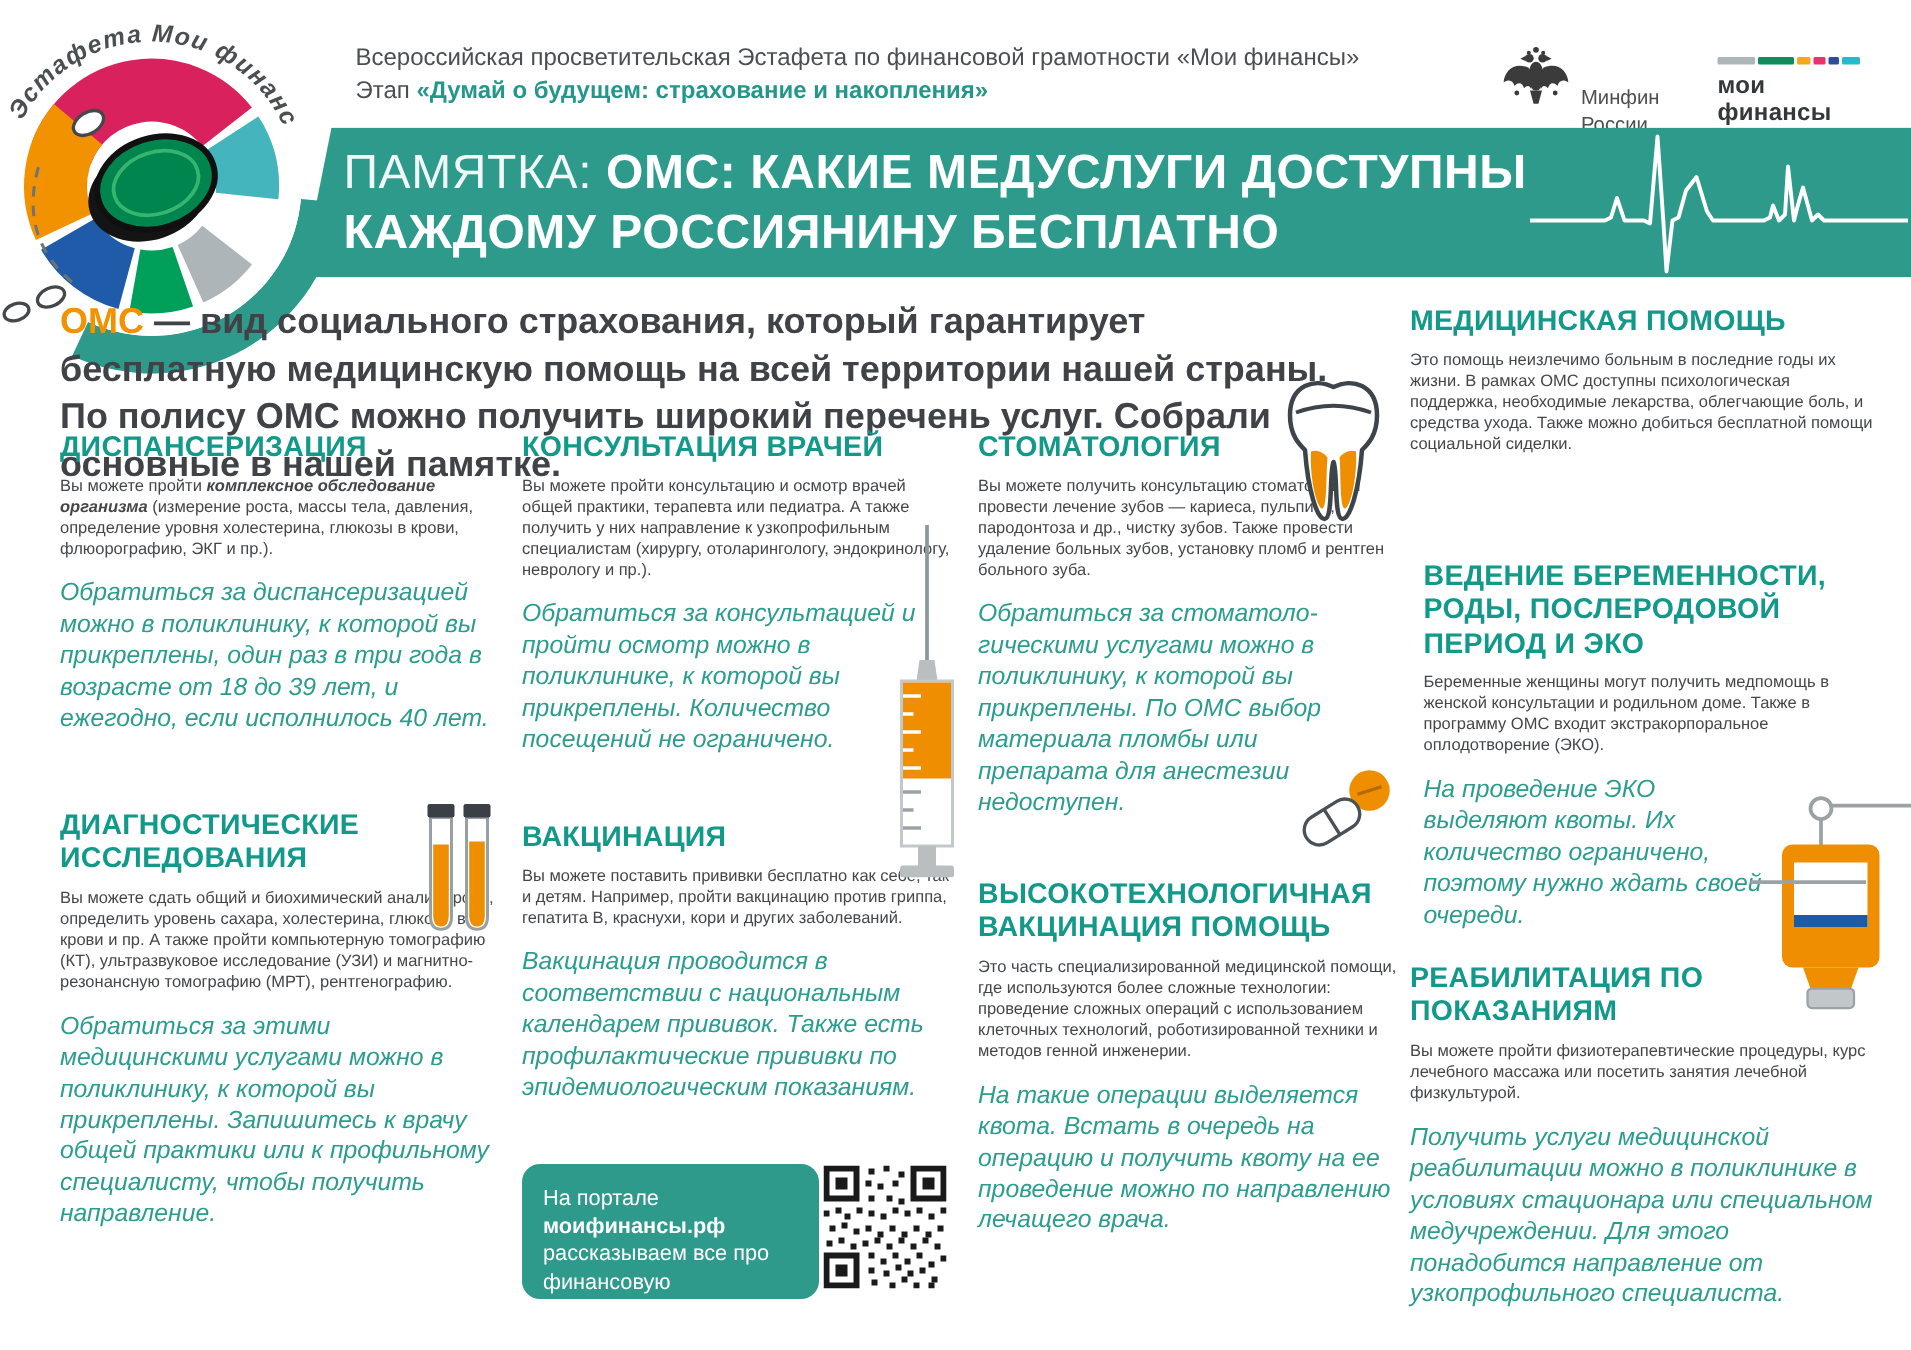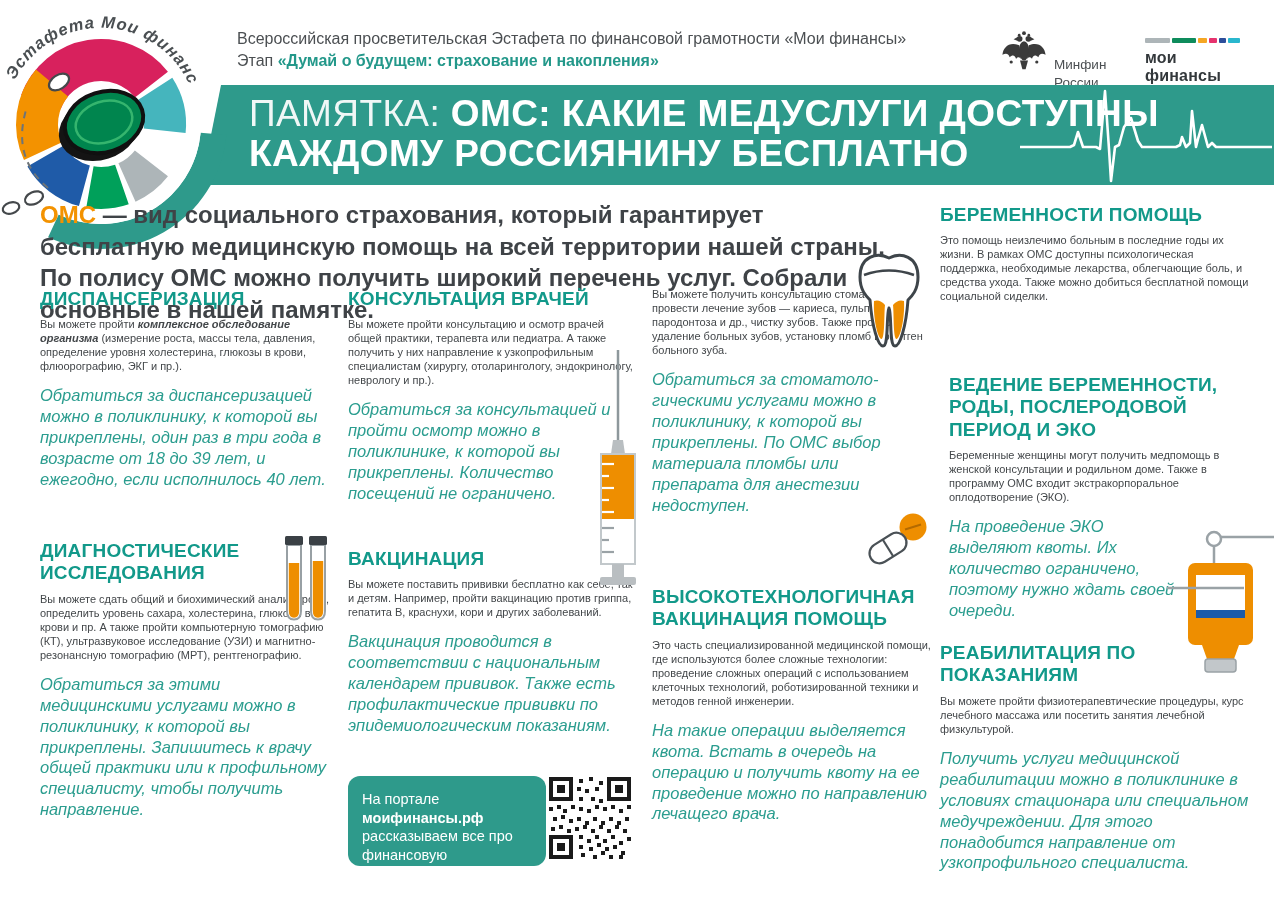--- a/index.html
+++ b/index.html
@@ -11,21 +11,21 @@
   .hdr-line2{left:237px;top:52px;font-size:16px;color:#4b4f52;}
   .hdr-line2 b{color:#23988a;}
   .minfin-label{left:1054px;top:36px;font-size:13.5px;line-height:1.3;color:#4b4f52;margin-top:20px;}
   .myfin{left:1133px;top:38px;width:95px;margin-left:12px;}
   .myfin .bar{display:flex;gap:2px;height:5px;margin-bottom:6px;}
   .myfin .bar i{display:block;height:5px;border-radius:1px;}
   .myfin .word{font-size:16px;font-weight:bold;color:#33383b;letter-spacing:.2px;}
   
   .banner{left:185px;top:85px;width:1089px;height:100px;background:#2E9A8B;
           clip-path:polygon(36px 0,100% 0,100% 100%,16px 100%);}
-  .banner-text{position:absolute;left:64px;top:9px;color:#fff;font-size:37px;line-height:40px;letter-spacing:.4px;}
+  .banner-text{position:absolute;left:44px;top:9px;color:#fff;font-size:32px;line-height:40px;letter-spacing:.4px;}
   .banner-text .kick{font-weight:normal;opacity:.93;}
   .banner-text b{font-weight:bold;}
   .ecg{position:absolute;right:2px;top:0;}
   
   .intro{left:40px;top:199px;width:848px;font-size:24px;line-height:1.32;font-weight:bold;color:#3f4347;}
   .intro .term{color:#F39200;}
   
   .section{position:absolute;}
   .sec-title{color:#12998A;font-weight:bold;font-size:19px;line-height:1.18;letter-spacing:.2px;margin:0 0 8px 0;}
   .sec-body{color:#43474A;font-size:11px;line-height:1.27;margin:0 0 11px 0;}
@@ -134,31 +134,32 @@
     <p class="sec-body"><span>Вы можете пройти консультацию и осмотр врачей общей практики, терапевта или педиатра. А также получить у них направление к узкопрофильным специалистам (хирургу, отоларингологу, эндокринологу, неврологу и пр.).</span></p>
     <p class="sec-note">Обратиться за консультацией и пройти осмотр можно в поликлинике, к которой вы прикреплены. Количество посещений не ограничено.</p>
   </div>
   <div class="section" style="left:348px;top:548px;width:292px">
     <h3 class="sec-title">ВАКЦИНАЦИЯ</h3>
     <p class="sec-body"><span>Вы можете поставить прививки бесплатно как себе, так и детям. Например, пройти вакцинацию против гриппа, гепатита В, краснухи, кори и других заболеваний.</span></p>
     <p class="sec-note">Вакцинация проводится в соответствии с национальным календарем прививок. Также есть профилактические прививки по эпидемиологическим показаниям.</p>
   </div>
 
   <div class="section" style="left:652px;top:288px;width:290px">
+    <h3 class="sec-title">СТОМАТОЛОГИЯ</h3>
     <p class="sec-body" style="width:288px"><span>Вы можете получить консультацию стоматолога и провести лечение зубов — кариеса, пульпита, пародонтоза и др., чистку зубов. Также провести удаление больных зубов, установку пломб и рентген больного зуба.</span></p>
     <p class="sec-note" style="width:245px">Обратиться за стоматоло­гическими услугами можно в поликлинику, к которой вы прикреплены. По ОМС выбор материала пломбы или препарата для анестезии недоступен.</p>
   </div>
   <div class="section" style="left:652px;top:586px;width:292px">
     <h3 class="sec-title">ВЫСОКОТЕХНОЛОГИЧНАЯ ВАКЦИНАЦИЯ ПОМОЩЬ</h3>
     <p class="sec-body"><span>Это часть специализированной медицинской помощи, где исполь­зуются более сложные технологии: проведение сложных операций с использованием клеточных технологий, роботизированной техники и методов генной инженерии.</span></p>
     <p class="sec-note">На такие операции выделяется квота. Встать в очередь на операцию и получить квоту на ее проведение можно по направлению лечащего врача.</p>
   </div>
 
   <div class="section" style="left:940px;top:204px;width:310px">
-    <h3 class="sec-title">БЕРЕМЕННОСТИ ПОМОЩЬ</h3>
+    <h3 class="sec-title">МЕДИЦИНСКАЯ ПОМОЩЬ</h3>
     <p class="sec-body"><span>Это помощь неизлечимо больным в последние годы их жизни. В рамках ОМС доступны психологическая поддержка, необходимые лекарства, облегчающие боль, и средства ухода. Также можно добиться бесплатной помощи социальной сиделки.</span></p>
   </div>
   <div class="section" style="left:949px;top:374px;width:310px">
     <h3 class="sec-title">ВЕДЕНИЕ БЕРЕМЕННОСТИ, РОДЫ, ПОСЛЕРОДОВОЙ ПЕРИОД И ЭКО</h3>
     <p class="sec-body"><span>Беременные женщины могут получить медпомощь в женской консультации и родильном доме. Также в программу ОМС входит экстракорпоральное оплодотворение (ЭКО).</span></p>
     <p class="sec-note" style="width:235px">На проведение ЭКО выделяют квоты. Их количество ограничено, поэтому нужно ждать своей очереди.</p>
   </div>
   <div class="section" style="left:940px;top:642px;width:312px">
     <h3 class="sec-title" style="width:200px">РЕАБИЛИТАЦИЯ ПО ПОКАЗАНИЯМ</h3>
     <p class="sec-body"><span>Вы можете пройти физиотерапевти­ческие процедуры, курс лечебного массажа или посетить занятия лечебной физкультурой.</span></p>

